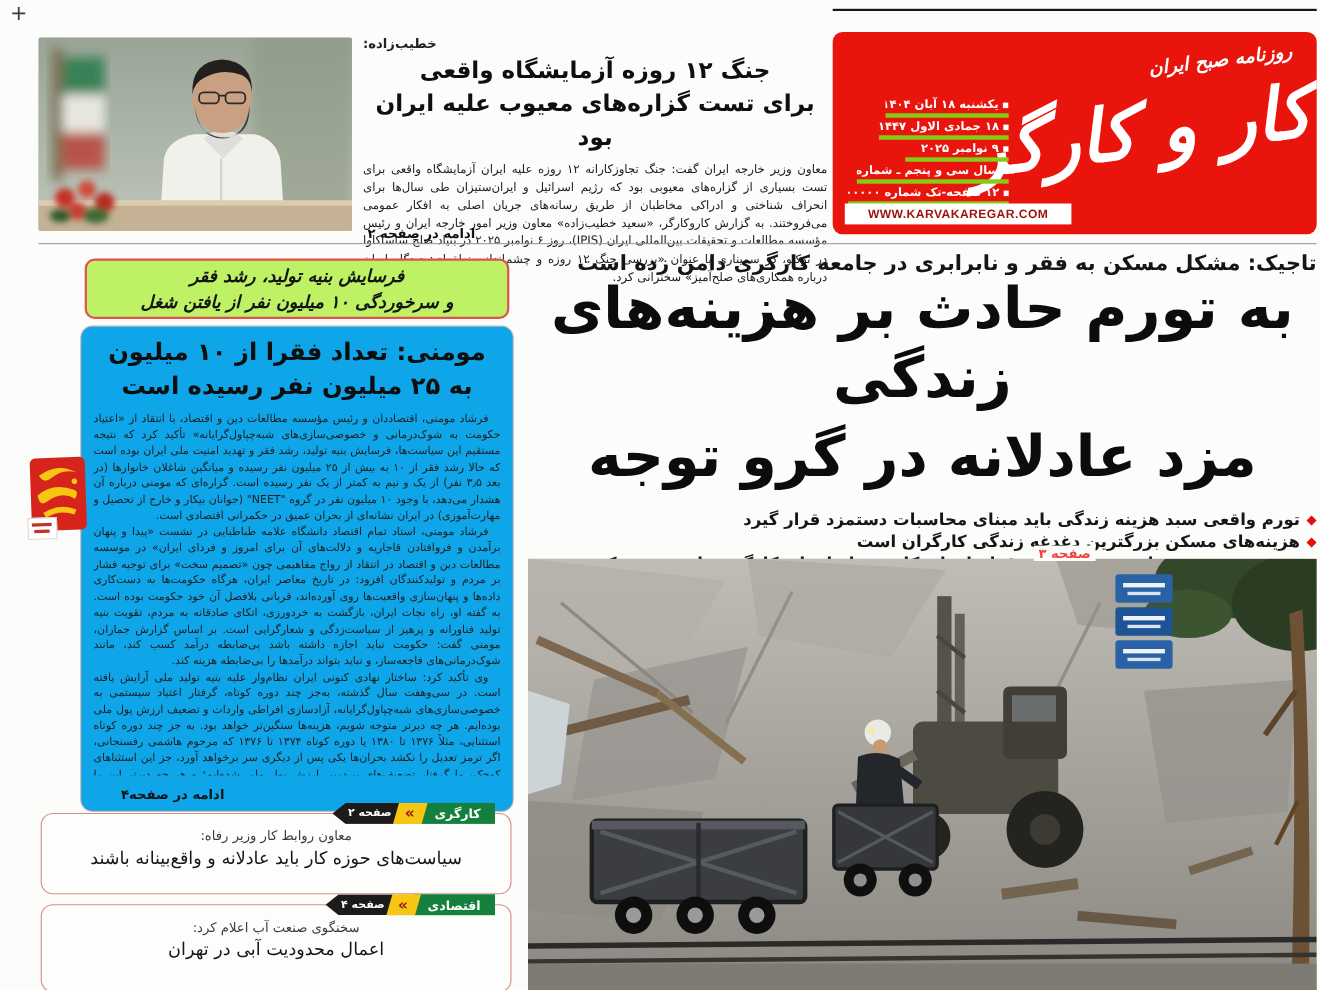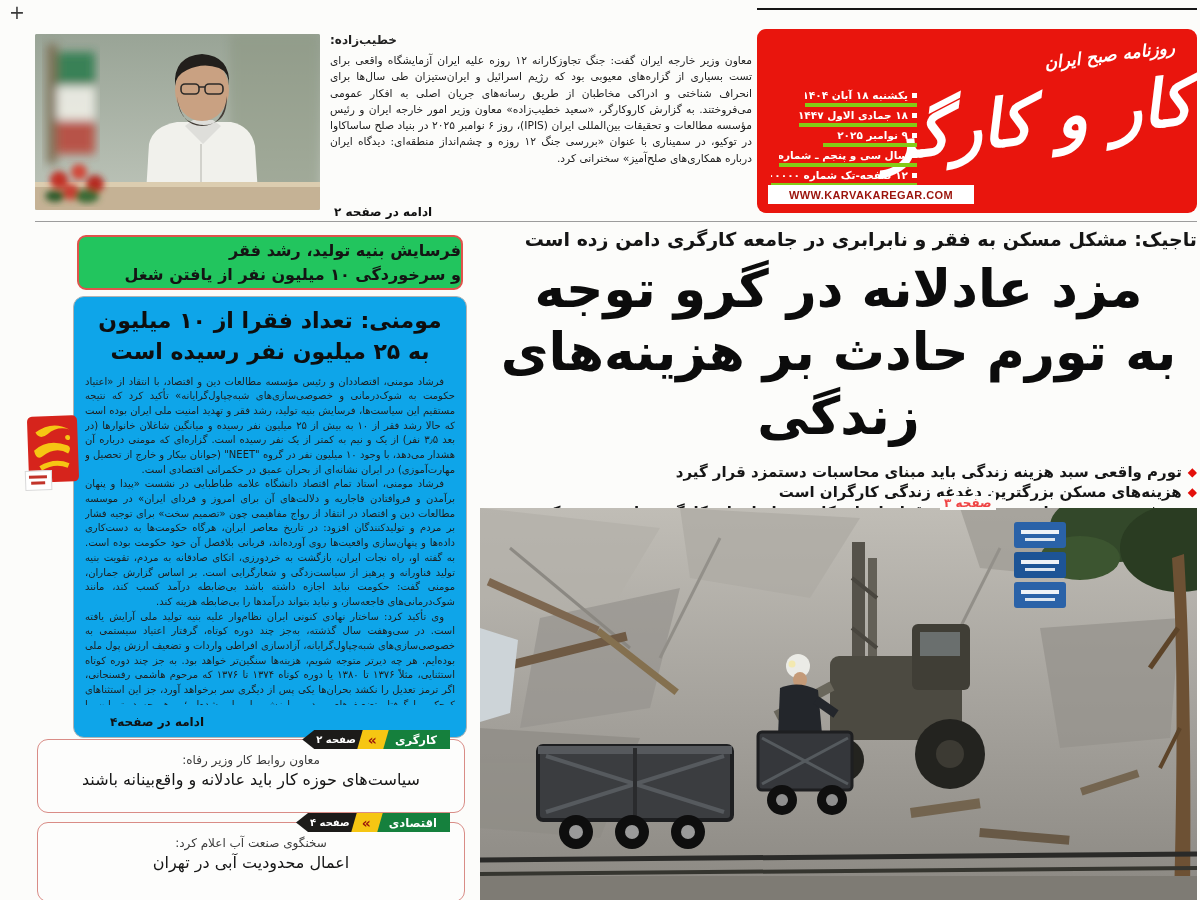--- a/index.html
+++ b/index.html
@@ -42,21 +42,21 @@
   .lead-title.l1 { margin-top:8px; }
   .lead-bullets { list-style:none; margin-top:14px; }
   .lead-bullets li { display:flex; direction:rtl; gap:6px; font-size:15px; font-weight:bold; color:#161616; line-height:20px; justify-content:flex-start; }
   .diamond { color:#e30f0a; font-size:12px; line-height:20px; flex:none; }
   .lead-pageref { position:absolute; left:460px; top:268px; font-size:12px; font-weight:bold; color:#ef4444; background:#fcfcfa; padding:0 4px; z-index:3; }
 
   .mine-photo { position:absolute; left:480px; top:508px; width:717px; height:392px; overflow:hidden; background:#a5a29c; }
   .mine-photo svg { display:block; }
 
   
-  .povbox { position:absolute; left:77px; top:235px; width:386px; height:55px; border:2px solid #e0534c; border-radius:9px; display:flex; flex-direction:column; align-items:flex-start; justify-content:center; direction:rtl; background:#22c55e; }
+  .povbox { position:absolute; left:77px; top:235px; width:386px; height:55px; border:2px solid #e0534c; border-radius:9px; display:flex; flex-direction:column; align-items:center; justify-content:center; direction:rtl; background:#bef264;font-style:italic; }
   .povbox div { font-size:16px; font-weight:bold; color:#141414; line-height:1.45; }
 
   .momeni-box { position:absolute; left:73px; top:296px; width:394px; height:442px; border:1.5px solid #b3b3b3; border-radius:11px; direction:rtl; background:#0ea5e9; }
   .mo-title { text-align:center; font-size:22px; font-weight:bold; color:#0e0e0e; line-height:1.4; }
   .mo-title.first { margin-top:9px; }
   .mo-body { margin:7px 11px 0 11px; height:330px; overflow:hidden; font-size:10px; line-height:1.47; text-align:justify; color:#1d1d1d; }
   .mo-body p { text-indent:11px; }
   .mo-cont { position:absolute; left:36px; bottom:8px; font-size:12px; font-weight:bold; color:#111; }
 
   
@@ -153,30 +153,31 @@
         <circle cx="60" cy="150" r="9" fill="#b52a24"></circle>
           <circle cx="36" cy="158" r="8" fill="#c93d30"></circle>
         <ellipse cx="52" cy="162" rx="12" ry="7" fill="#3a6b35"></ellipse>
           <ellipse cx="20" cy="162" rx="10" ry="6" fill="#2f5a2c"></ellipse>
       </g>
     </svg>
   </figure>
 
   <article class="top-article">
     <div class="ta-kicker">خطیب‌زاده:</div>
+    <h1 class="ta-title"><span>جنگ ۱۲ روزه آزمایشگاه واقعی</span><br><span>برای تست گزاره‌های معیوب علیه ایران بود</span></h1>
     <div class="ta-body">معاون وزیر خارجه ایران گفت: جنگ تجاوزکارانه ۱۲ روزه علیه ایران آزمایشگاه واقعی برای تست بسیاری از گزاره‌های معیوبی بود که رژیم اسرائیل و ایران‌ستیزان طی سال‌ها برای انحراف شناختی و ادراکی مخاطبان از طریق رسانه‌های جریان اصلی به افکار عمومی می‌فروختند. به گزارش کاروکارگر، «سعید خطیب‌زاده» معاون وزیر امور خارجه ایران و رئیس مؤسسه مطالعات و تحقیقات بین‌المللی ایران (IPIS)، روز ۶ نوامبر ۲۰۲۵ در بنیاد صلح ساساکاوا در توکیو، در سمیناری با عنوان «بررسی جنگ ۱۲ روزه و چشم‌انداز منطقه‌ای: دیدگاه ایران درباره همکاری‌های صلح‌آمیز» سخنرانی کرد.</div>
     <div class="ta-cont">ادامه در صفحه ۲</div>
   </article>
 
   <div class="hdiv"></div>
 
   <section class="lead-col">
     <div class="lead-kicker">تاجیک: مشکل مسکن به فقر و نابرابری در جامعه کارگری دامن زده است</div>
+    <div class="lead-title l2">به تورم حادث بر هزینه‌های زندگی</div>
     <div class="lead-title l1">مزد عادلانه در گرو توجه</div>
-    <div class="lead-title l2">به تورم حادث بر هزینه‌های زندگی</div>
     <ul class="lead-bullets">
       <li>
           <span class="diamond">◆</span>
           <span>تورم واقعی سبد هزینه زندگی باید مبنای محاسبات دستمزد قرار گیرد</span>
         </li>
       <li>
           <span class="diamond">◆</span>
           <span>هزینه‌های مسکن بزرگترین دغدغه زندگی کارگران است</span>
         </li>
       <li>

